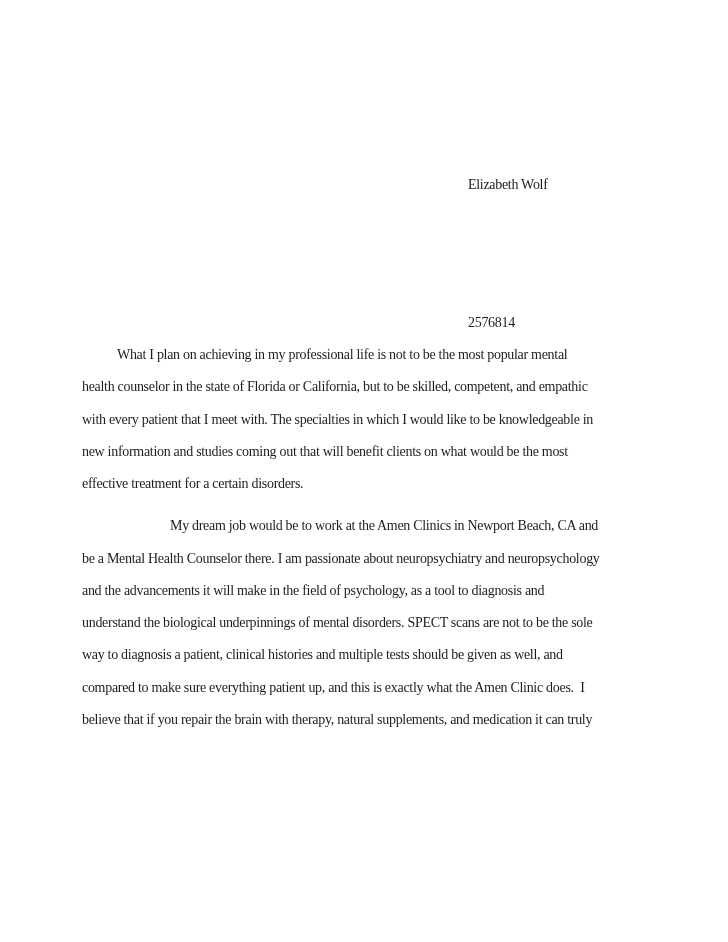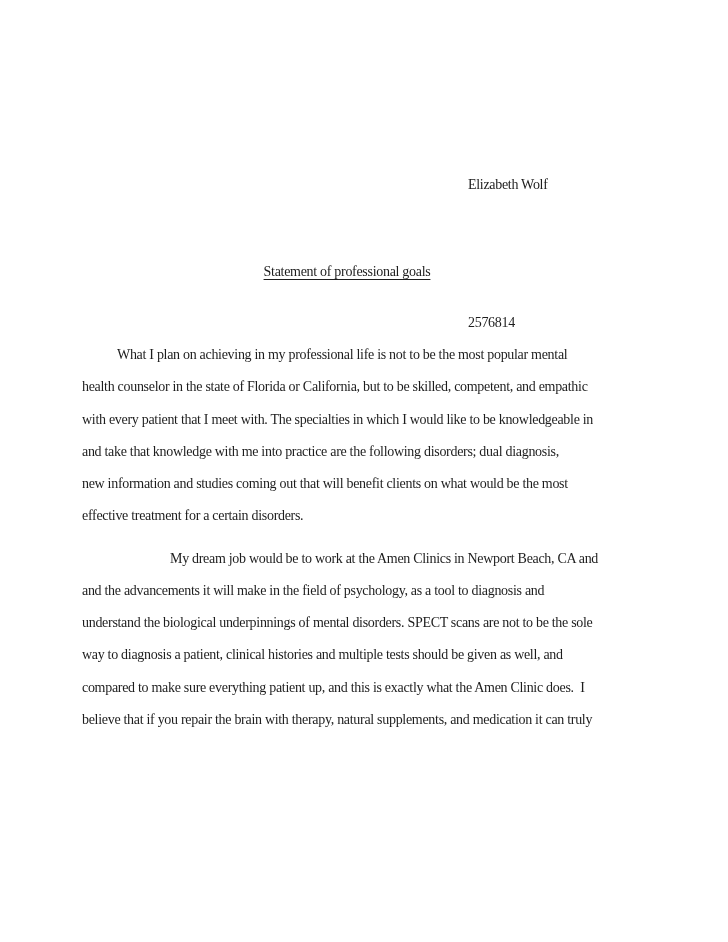--- a/index.html
+++ b/index.html
@@ -55,37 +55,34 @@
 </head>
 <body>
 
 <div class="page" style="background: rgb(255, 255, 255); color: rgb(29, 29, 29);">
 
   <div class="header-block">
     <div class="hline">Elizabeth Wolf</div>
     <div class="hline">2576814</div>
   </div>
 
-  <div class="title-row">
-    <span class="doc-title">Statement of professional goals</span>
-  </div>
 
   <div class="body-block">
 
     <div class="para">
       <div class="line indent-half">What I plan on achieving in my professional life is not to be the most popular mental</div>
       <div class="line">health counselor in the state of Florida or California, but to be skilled, competent, and empathic</div>
       <div class="line">with every patient that I meet with. The specialties in which I would like to be knowledgeable in</div>
-      <div class="line">and take that knowledge with me into practice are the following disorders; dual diagnosis,</div>
       <div class="line">new information and studies coming out that will benefit clients on what would be the most</div>
       <div class="line">effective treatment for a certain disorders.</div>
     </div>
 
     <div class="para para-2">
       <div class="line indent-double">My dream job would be to work at the Amen Clinics in Newport Beach, CA and</div>
+      <div class="line">be a Mental Health Counselor there. I am passionate about neuropsychiatry and neuropsychology</div>
       <div class="line">and the advancements it will make in the field of psychology, as a tool to diagnosis and</div>
       <div class="line">understand the biological underpinnings of mental disorders. SPECT scans are not to be the sole</div>
       <div class="line">way to diagnosis a patient, clinical histories and multiple tests should be given as well, and</div>
       <div class="line">compared to make sure everything patient up, and this is exactly what the Amen Clinic does.  I</div>
       <div class="line">believe that if you repair the brain with therapy, natural supplements, and medication it can truly</div>
     </div>
 
   </div>
 </div>
 

